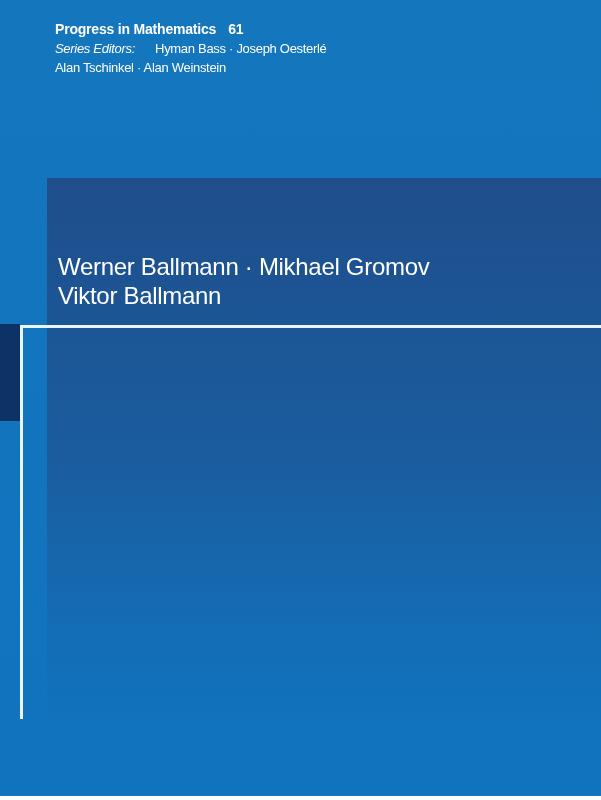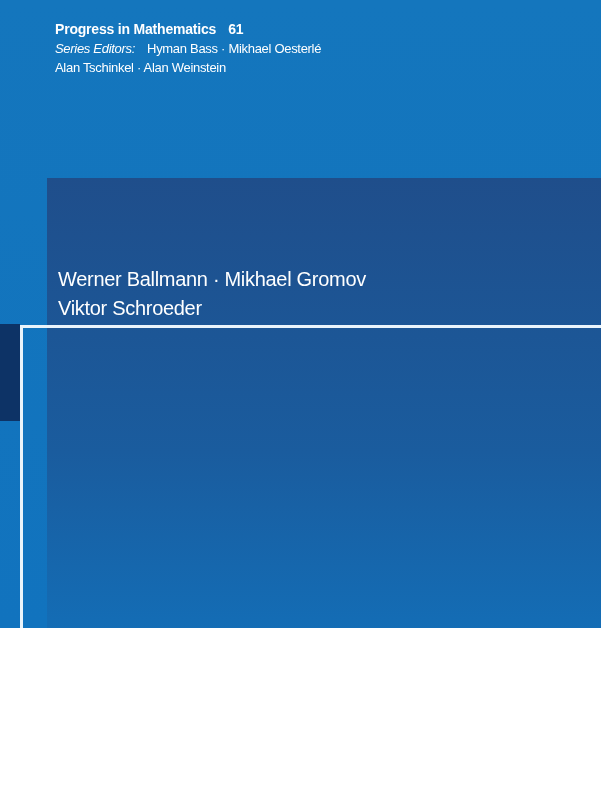--- a/index.html
+++ b/index.html
@@ -1,21 +1,21 @@
 <!DOCTYPE html>
 <html style="--background-top: #1476BD; --background-bottom: #1173BE; --panel-top: #1F4E8B; --panel-mid: #1A5C9E; --panel-lower: #146CB4; --panel-bottom: #1173BE; --accent-block: #0D3366; --frame-line: #EAF4FB; --text: #FFFFFF;"><head>
 <meta charset="utf-8">
 <style>
   html, body { margin: 0; padding: 0; }
   body { font-family: "Liberation Sans", sans-serif; }
 
   .cover {
     position: relative;
     width: 601px;
-    height: 628px;
+    height: 796px;
     overflow: hidden;
     background: linear-gradient(180deg, var(--background-top, #1476BD) 0%, var(--background-bottom, #1173BE) 100%);
   }
 
   
   .panel {
     position: absolute;
     left: 47px;
     top: 178px;
     width: 554px;
@@ -68,32 +68,31 @@
     line-height: 19px;
     white-space: nowrap;
   }
   .series-vol { margin-left: 12px; }
   .series-line2, .series-line3 {
     font-size: 13px;
     line-height: 19px;
     letter-spacing: -0.3px;
     white-space: nowrap;
   }
-  .series-line2 em { margin-right: 12px; }
+  .series-line2 em { margin-right: 20px; }
 
   .authors {
     position: absolute;
     left: 58px;
     top: 252px;
     color: var(--text, #FFFFFF);
-    font-size: 20px;
+    font-size: 24px;
     line-height: 29px;
     letter-spacing: -0.3px;
     white-space: nowrap;
-    margin-top: 13px;
   }
 
   .title {
     position: absolute;
     left: 57px;
     top: 327px;
     margin: 0;
     color: var(--text, #FFFFFF);
     font-size: 66px;
     font-weight: 400;
@@ -111,24 +110,24 @@
 
   <div class="accent-block"></div>
   <div class="frame-h"></div>
   <div class="frame-v"></div>
 
   <header class="series">
     <div class="series-line1">
       <span>Progress in Mathematics</span><span class="series-vol">61</span>
     </div>
     <div class="series-line2">
-      <em>Series Editors:</em><span>Hyman Bass · Mikhael Oesterlé</span>
+      <em>Series Editors:</em><span>Hyman Bass · Joseph Oesterlé</span>
     </div>
     <div class="series-line3">Alan Tschinkel · Alan Weinstein</div>
   </header>
 
   <div class="authors">
     <div>Werner Ballmann · Mikhael Gromov</div>
-    <div>Viktor Schroeder</div>
+    <div>Viktor Ballmann</div>
   </div>
 
 
 </div>
 
 </body></html>

